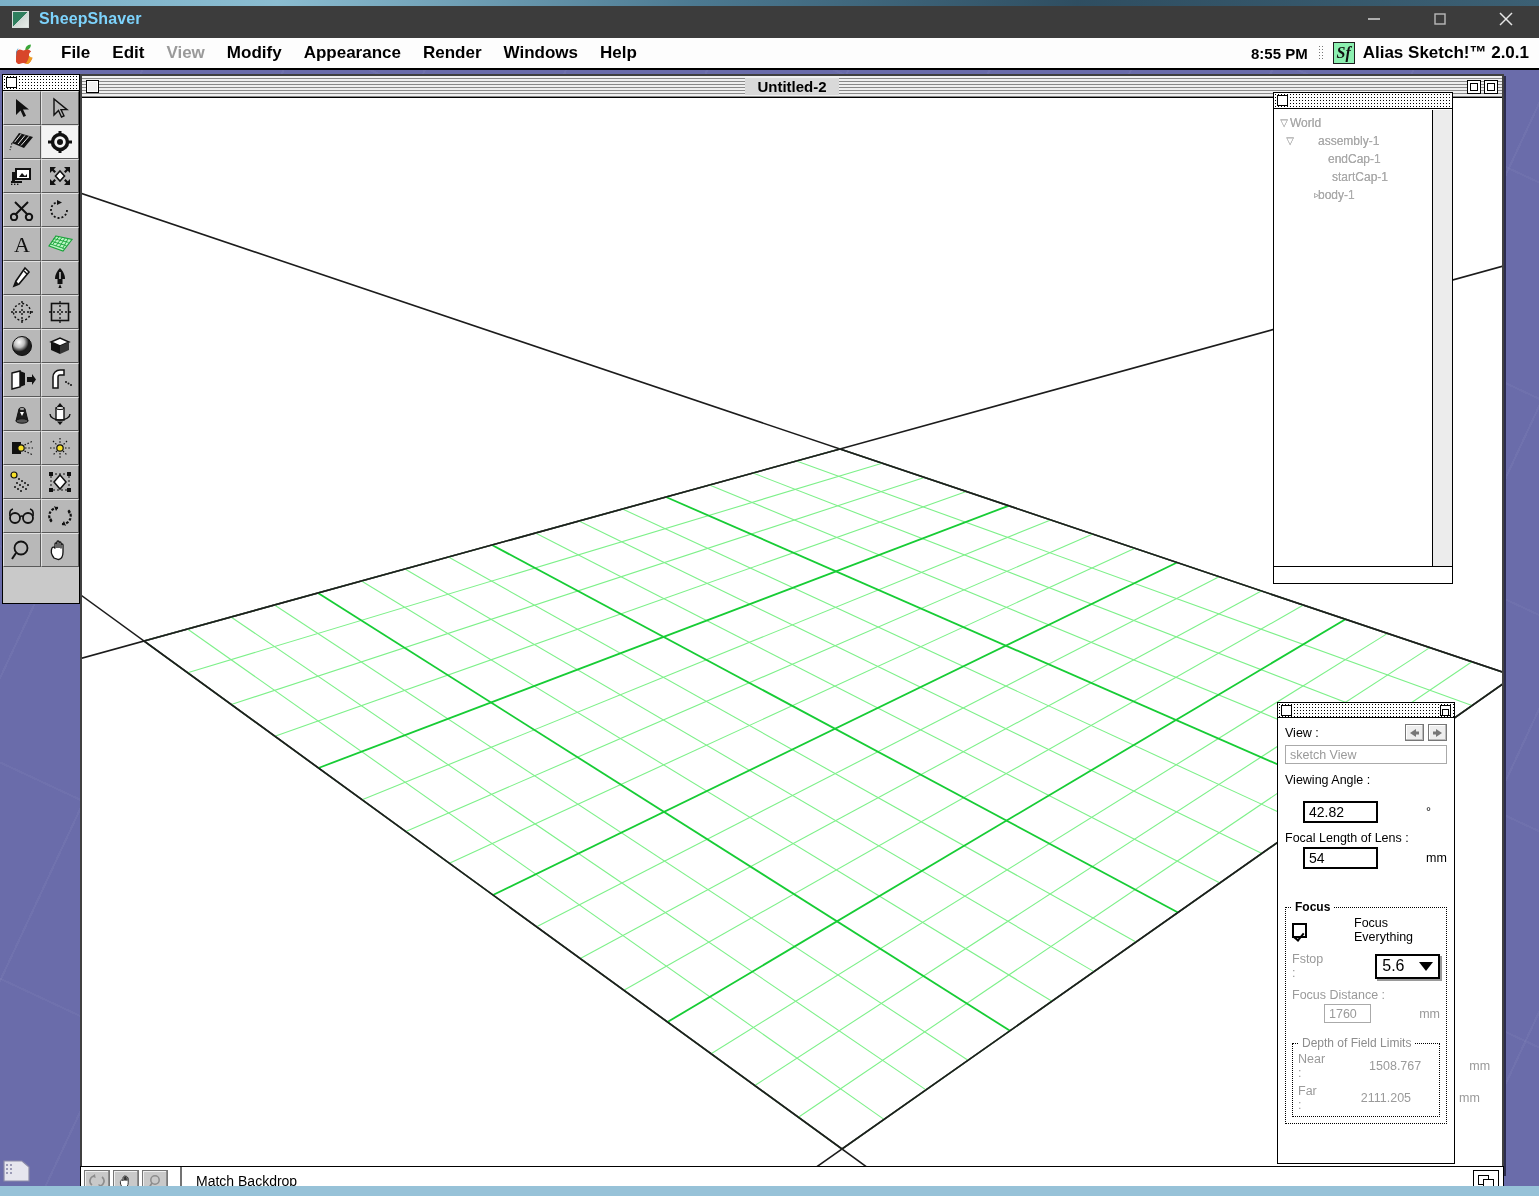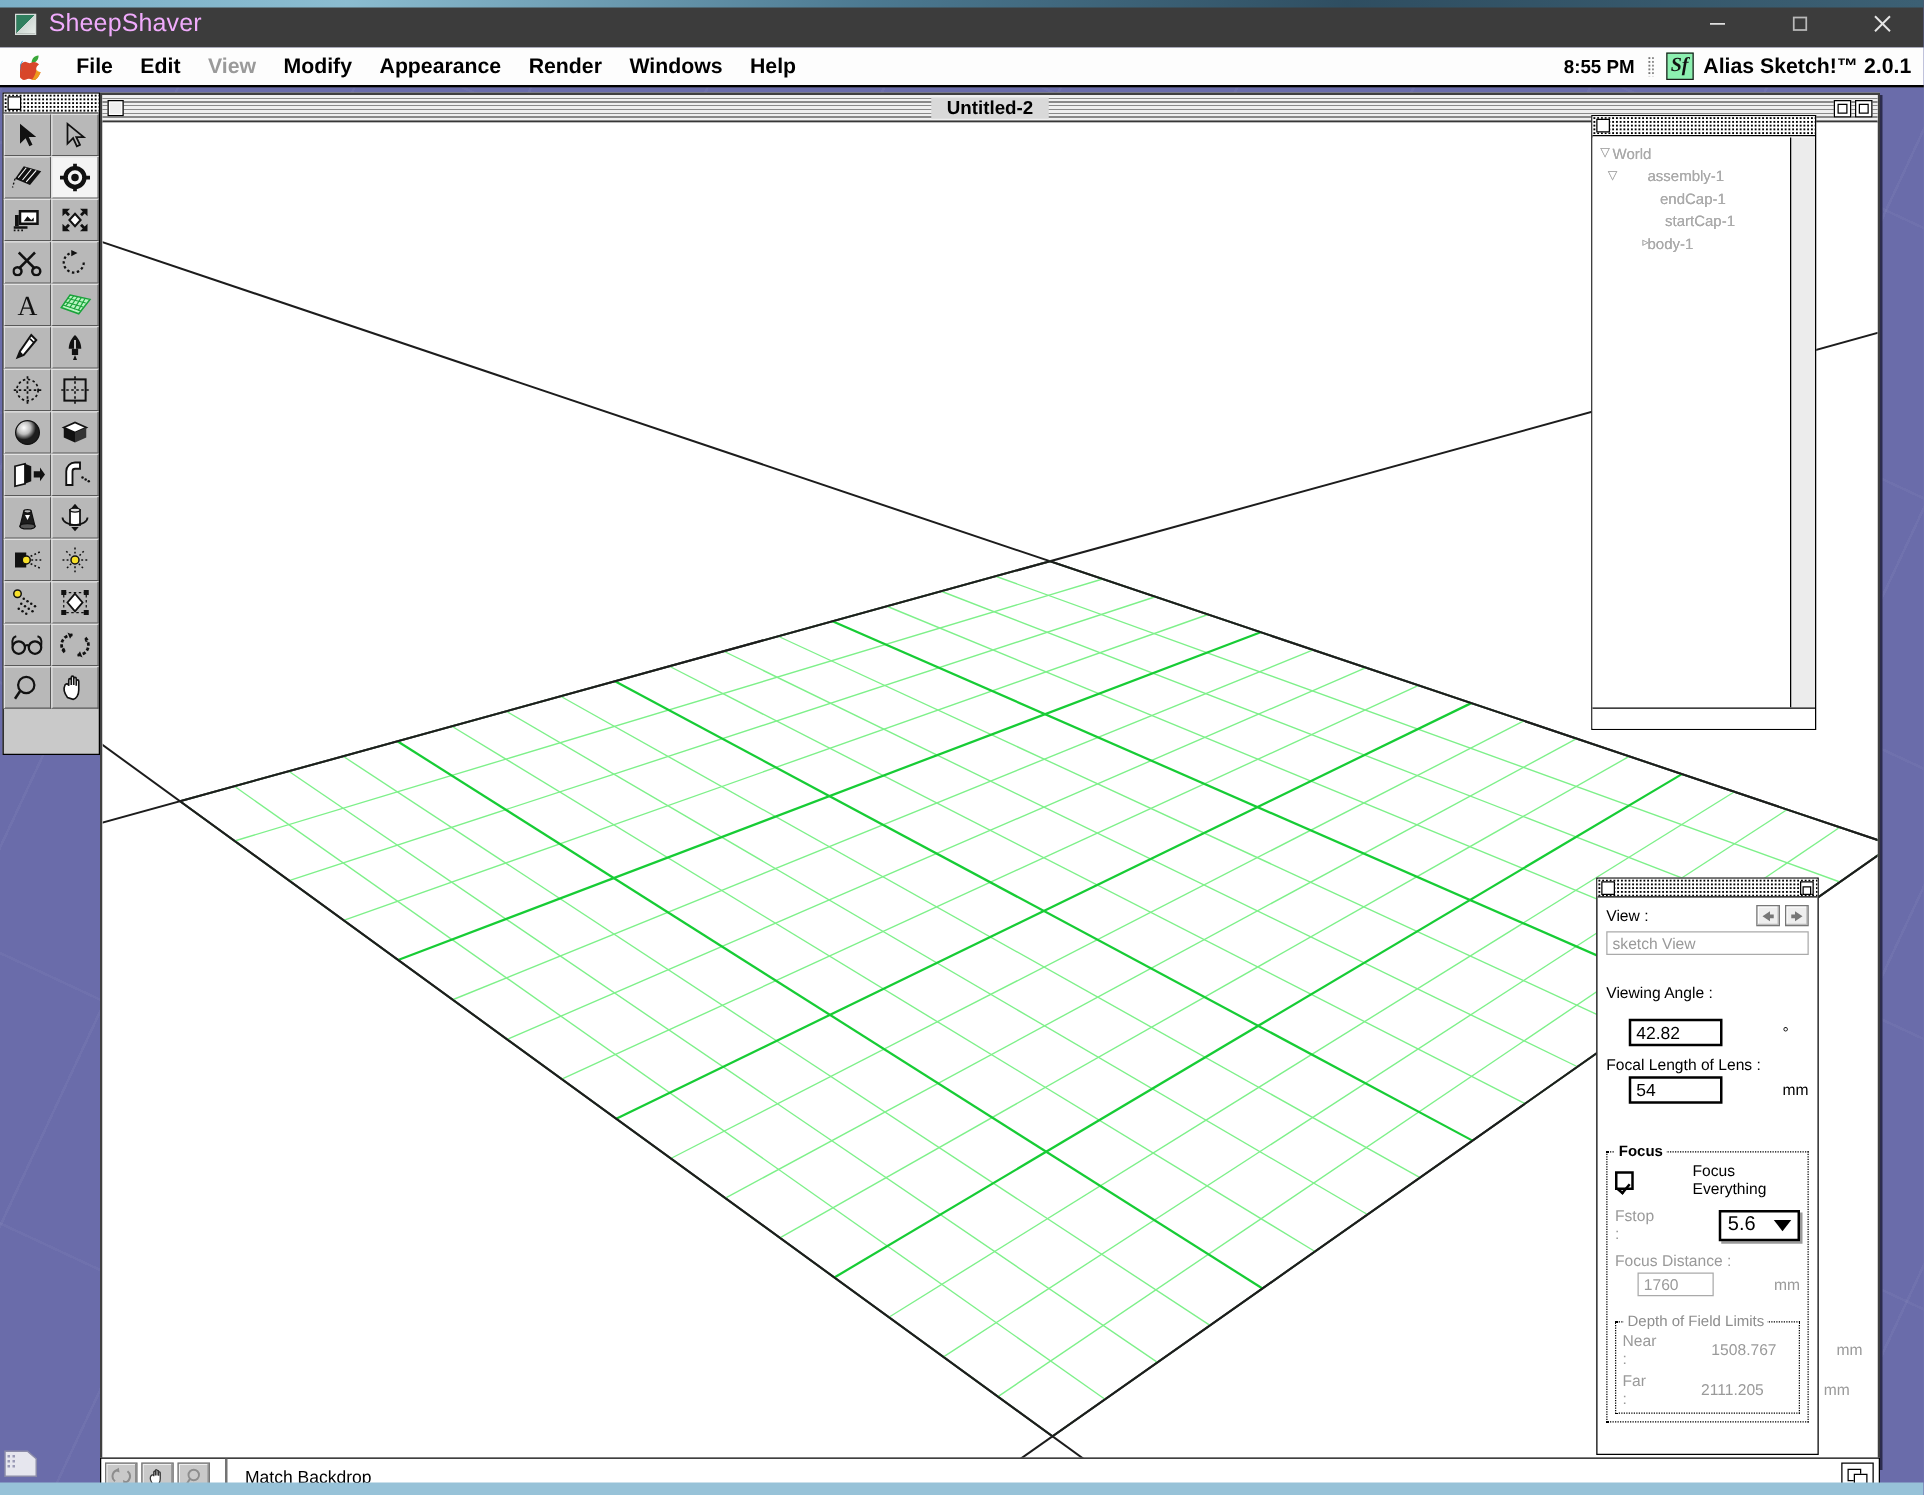--- a/index.html
+++ b/index.html
@@ -24,22 +24,22 @@
     background: linear-gradient(90deg,#7fb6cf 0%, #8fc3d8 18%, #4d7d96 45%, #2e4f63 70%, #3c6277 100%);
     opacity:.95;
   }
   .host-app-icon {
     width: 17px; height: 17px; margin-left: 12px; margin-right: 10px;
     background: linear-gradient(135deg,#2f7f5e 0%, #2f7f5e 48%, #cfd8d4 48%, #e8eeea 100%);
     border: 1px solid #d7dedb; flex: 0 0 auto;
     position: relative; z-index: 2;
   }
   .host-title {
-    color: #f0abfc; font-size: 20px; letter-spacing: .1px;
-    position: relative; z-index: 2;
+    color: #7dd3fc; font-size: 16px; letter-spacing: .1px;
+    position: relative; z-index: 2; font-weight: bold;
   }
   .host-ctrls { margin-left: auto; display: flex; height: 100%; z-index:2; }
   .host-btn {
     width: 66px; height: 100%;
     display: flex; align-items: center; justify-content: center;
     color: #dfdfdf;
   }
   .host-btn svg { display:block; }
 
   
@@ -739,21 +739,21 @@
             <span class="navbtn">
               <svg width="11" height="10" viewBox="0 0 11 10">
                   <path d="M4 1 L4 3.5 L1 3.5 L1 6.5 L4 6.5 L4 9 L10 5 Z" fill="#777"></path>
                 </svg>
             </span>
           </span>
         </div>
 
         <div class="field" style="margin-top:4px;width:100%;">sketch View</div>
 
-        <div class="lbl" style="margin-top:23px;font-weight:normal;">Viewing Angle :</div>
+        <div class="lbl" style="margin-top:9px;font-weight:normal;">Viewing Angle :</div>
         <div class="row" style="margin-top:14px;">
           <div class="field strong" style="width:75px;height:22px;margin-left:18px;">42.82</div>
           <span class="unit">°</span>
         </div>
 
         <div class="lbl" style="margin-top:8px;">Focal Length of Lens :</div>
         <div class="row" style="margin-top:2px;">
           <div class="field strong" style="width:75px;height:22px;margin-left:18px;">54</div>
           <span class="unit">mm</span>
         </div>
@@ -769,21 +769,21 @@
           <div class="row" style="margin-top:8px;">
             <span class="lbl dim">Fstop :</span>
             <span class="popup" style="margin-left:8px;">
               <span>5.6</span>
               <span class="tri"></span>
             </span>
           </div>
 
           <div class="lbl dim" style="margin-top:8px;">Focus Distance :</div>
           <div class="row" style="margin-top:2px;">
-            <div class="field" style="width:72px;margin-left:18px;">1760</div>
+            <div class="field" style="width:72px;margin-left:32px;">1760</div>
             <span class="unit dim">mm</span>
           </div>
 
           <div class="group dim" style="margin-top:20px;padding:7px 5px 4px 5px;">
             <span class="gtitle">Depth of Field Limits</span>
             <div class="row" style="margin-top:1px;">
               <span class="lbl dim" style="width:38px;">Near :</span>
               <span class="lbl dim" style="width:62px;text-align:right;">1508.767</span>
               <span class="unit dim">mm</span>
             </div>

